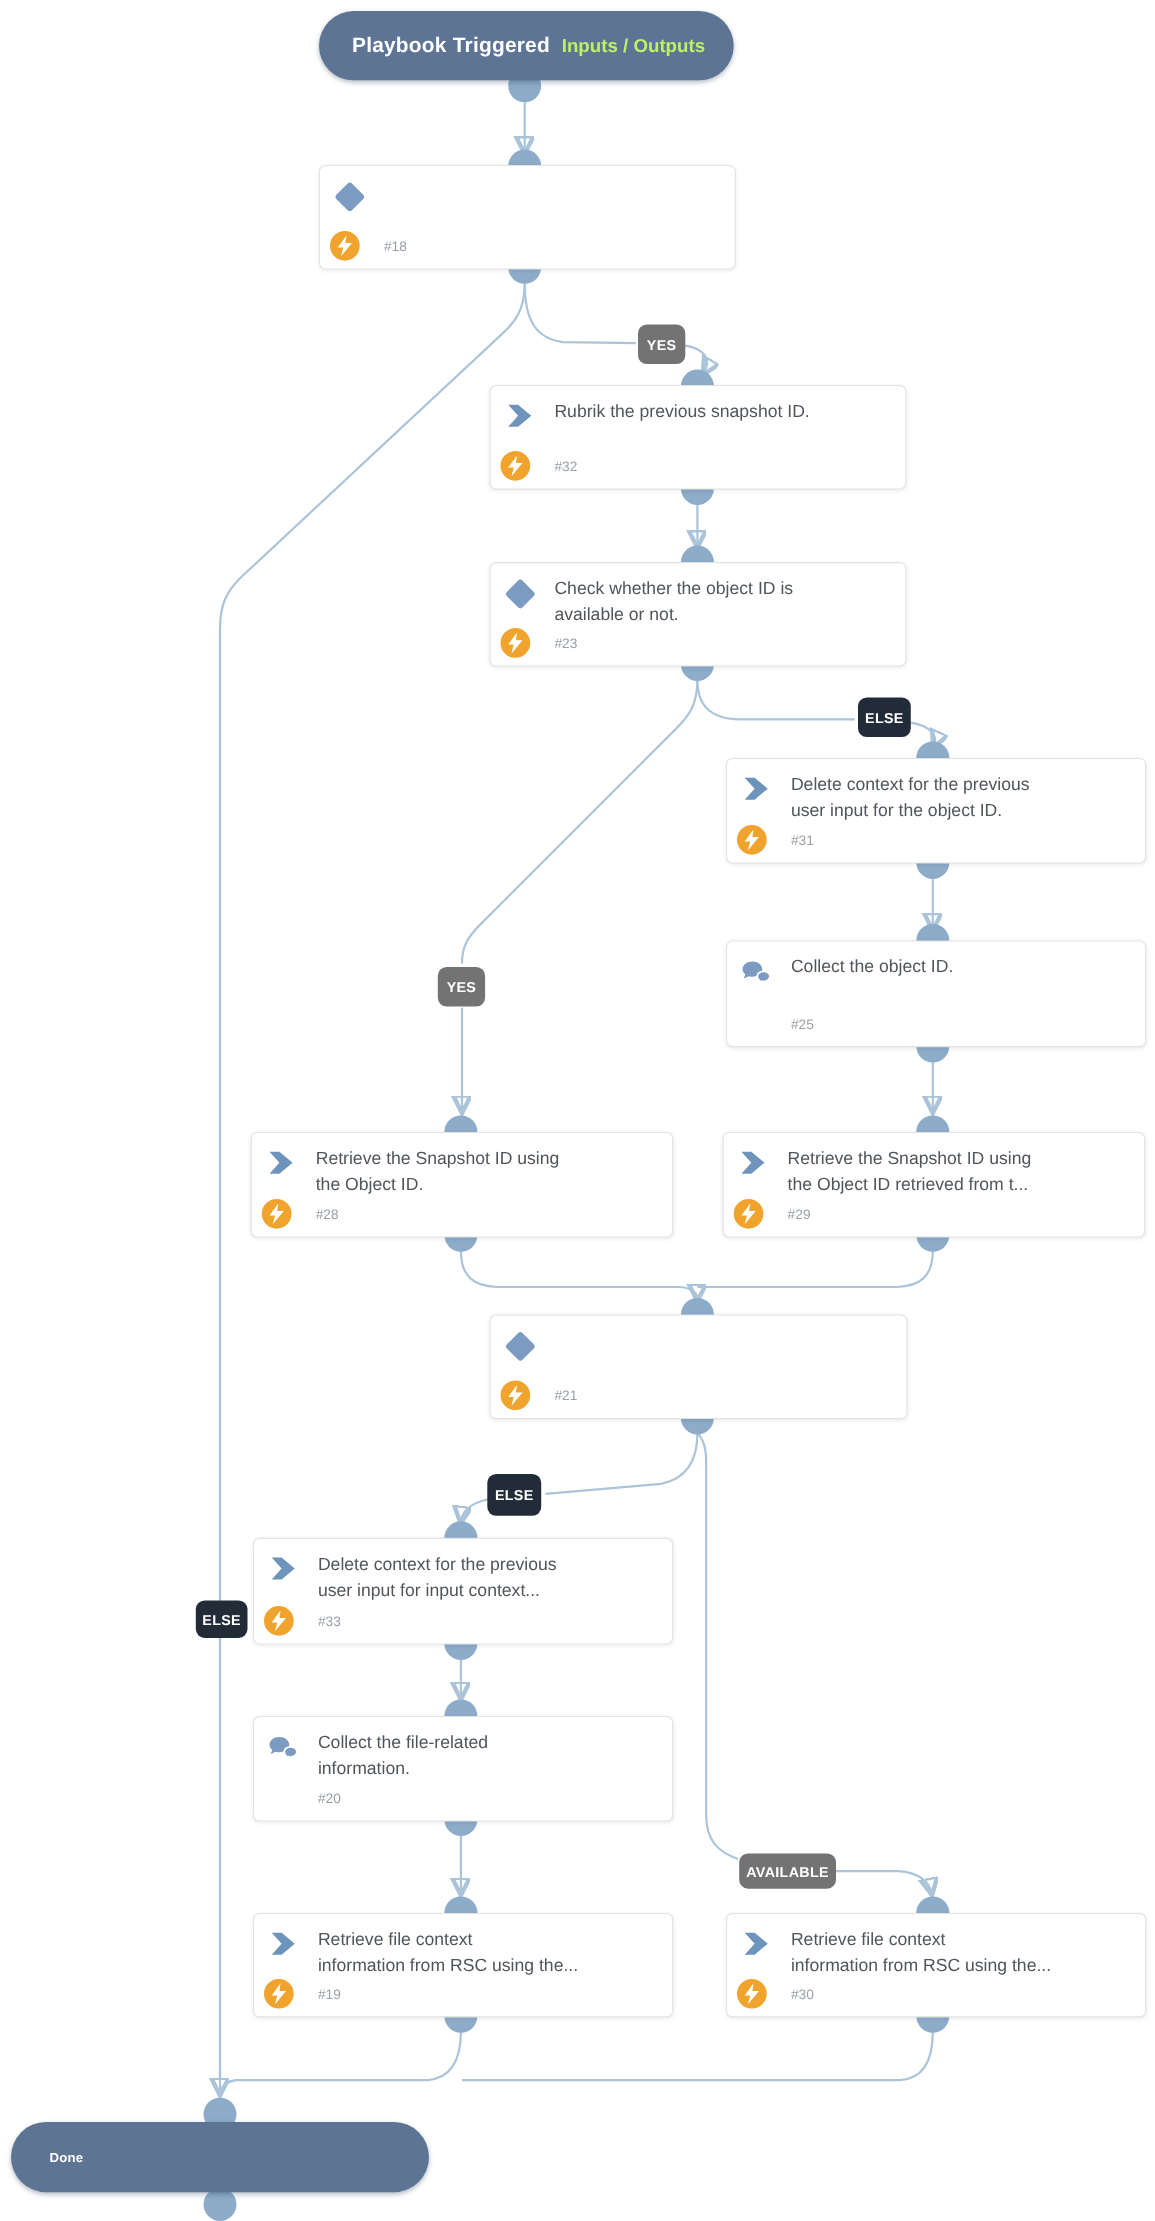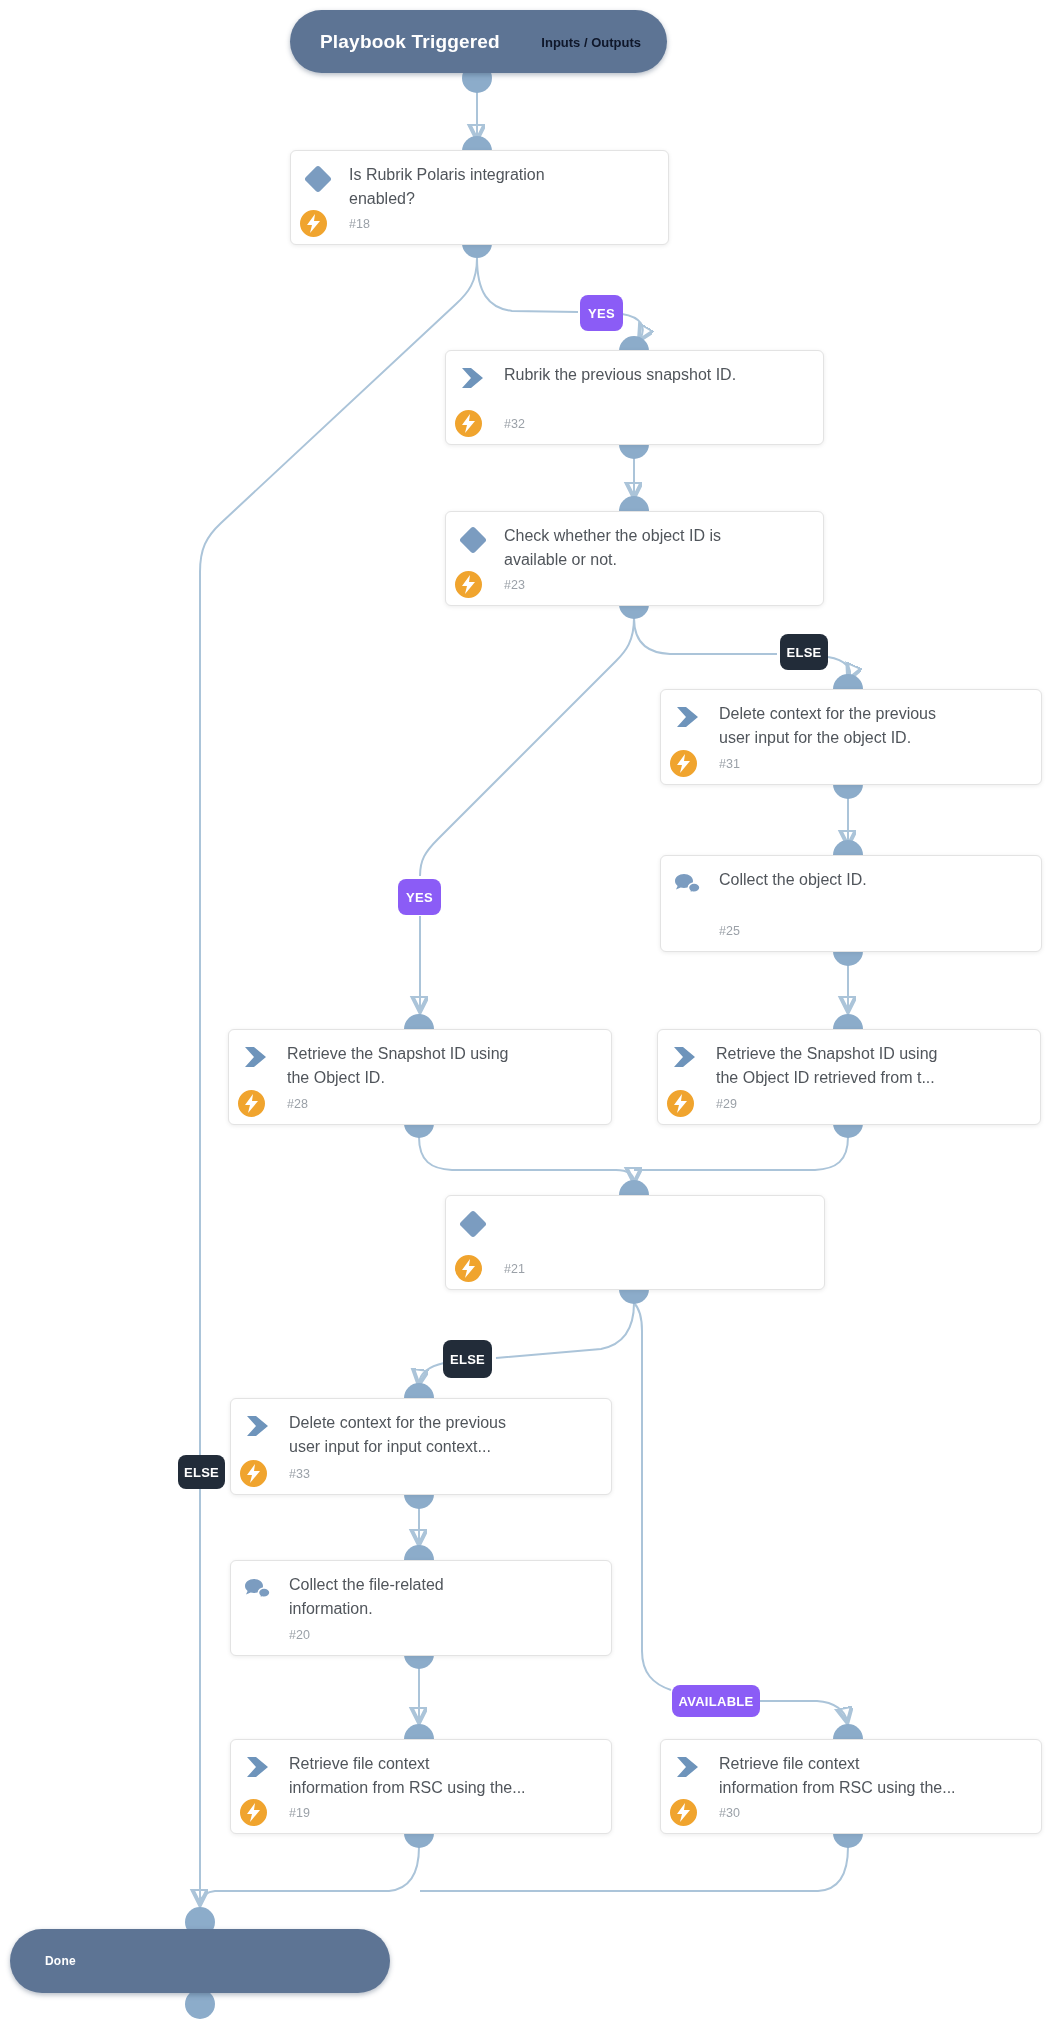--- a/index.html
+++ b/index.html
@@ -25,26 +25,26 @@
   .ic-chat{position:absolute;left:13px;top:17px;width:28px;height:24px;}
   .bolt{position:absolute;left:7px;bottom:5px;width:31px;height:31px;border-radius:50%;
         background:#f0a42e;border:2px solid #fff;box-sizing:border-box;
         display:flex;align-items:center;justify-content:center;}
   
   .pill{position:absolute;background:#5d7494;border-radius:32px;z-index:3;
         box-shadow:0 2px 5px rgba(40,60,90,.35);color:#fff;}
   .pill .pill-title{position:absolute;left:30px;top:50%;transform:translateY(-50%);
         font-size:19px;font-weight:bold;letter-spacing:.2px;}
   .pill .pill-io{position:absolute;right:26px;top:50%;transform:translateY(-50%);
-        font-size:13px;font-weight:bold;color:#0f172a;cursor:pointer;}
+        font-size:17px;font-weight:bold;color:#bef264;cursor:pointer;}
   
   .badge{position:absolute;z-index:4;border-radius:8px;color:#fff;
         font-size:13px;font-weight:bold;letter-spacing:.3px;
         display:flex;align-items:center;justify-content:center;}
-  .badge.blue{background:#8b5cf6;}
+  .badge.blue{background:#737373;}
   .badge.dark{background:#222c39;}
 </style>
 </head>
 <body>
 
 <svg class="wires" width="1050" height="2019">
   <defs>
     <marker id="arr" markerWidth="10" markerHeight="10" refX="7" refY="4" orient="auto">
       <path d="M0,0 L8,4 L0,8 Z" fill="#abc4d9" stroke="none"></path>
     </marker>
@@ -101,24 +101,20 @@
 <span class="dot" style="left:200px;top:1922px"></span>
 <span class="dot" style="left:200px;top:2004px"></span>
 
 <div class="pill" style="left:290px;top:10px;width:377px;height:63px">
   <span class="pill-title">Playbook Triggered</span>
   <span class="pill-io">Inputs / Outputs</span>
 </div>
 
 <div class="node" style="left:290px;top:150px;width:377px;height:93px">
   <span class="ic-diamond"></span>
-  <div class="node-title">
-    <div>Is Rubrik Polaris integration</div>
-      <div>enabled?</div>
-  </div>
   <span class="bolt">
     <svg width="15" height="19" viewBox="0 0 15 19">
         <path d="M9,0 L1,11 L6,11 L4,19 L14,7 L8,7 Z" fill="#fff"></path>
       </svg>
   </span>
   <div class="node-num">#18</div>
 </div>
 
 <div class="node" style="left:445px;top:350px;width:377px;height:93px">
   <span class="ic-chevron">

